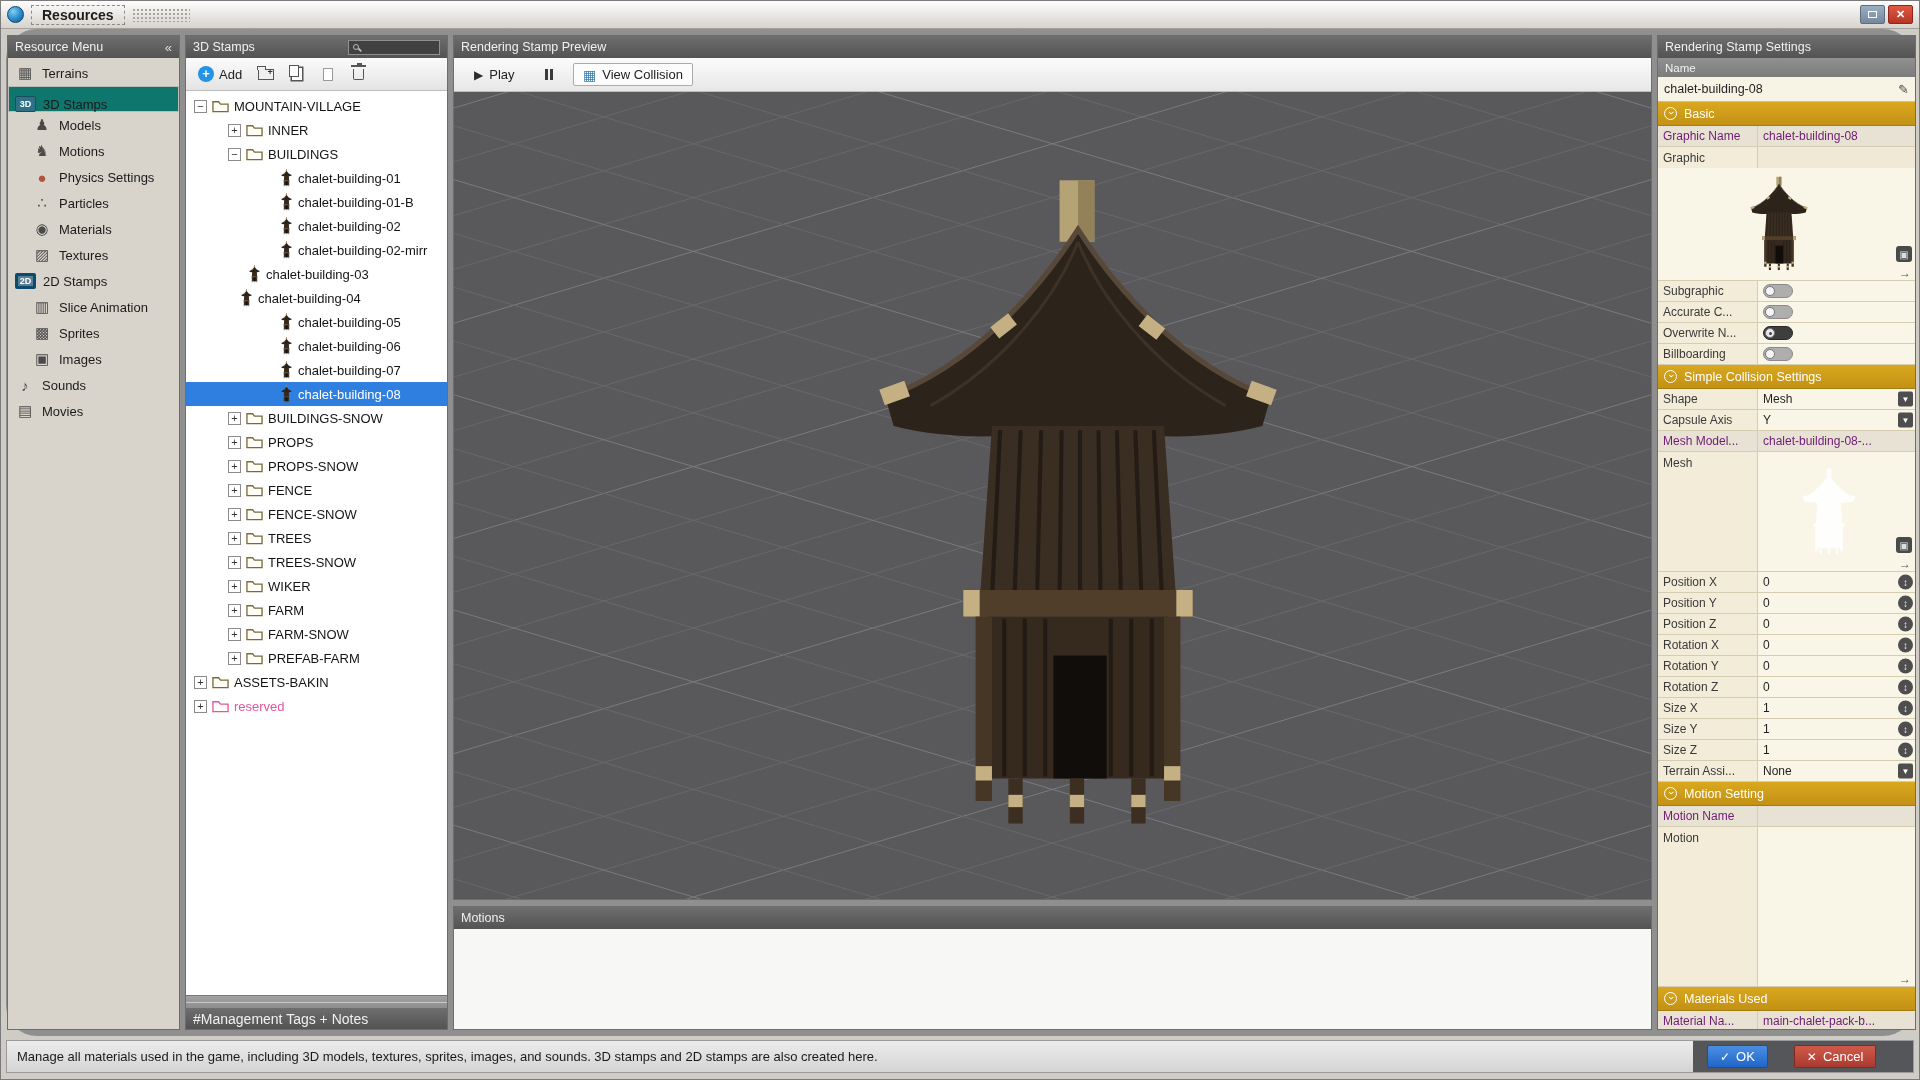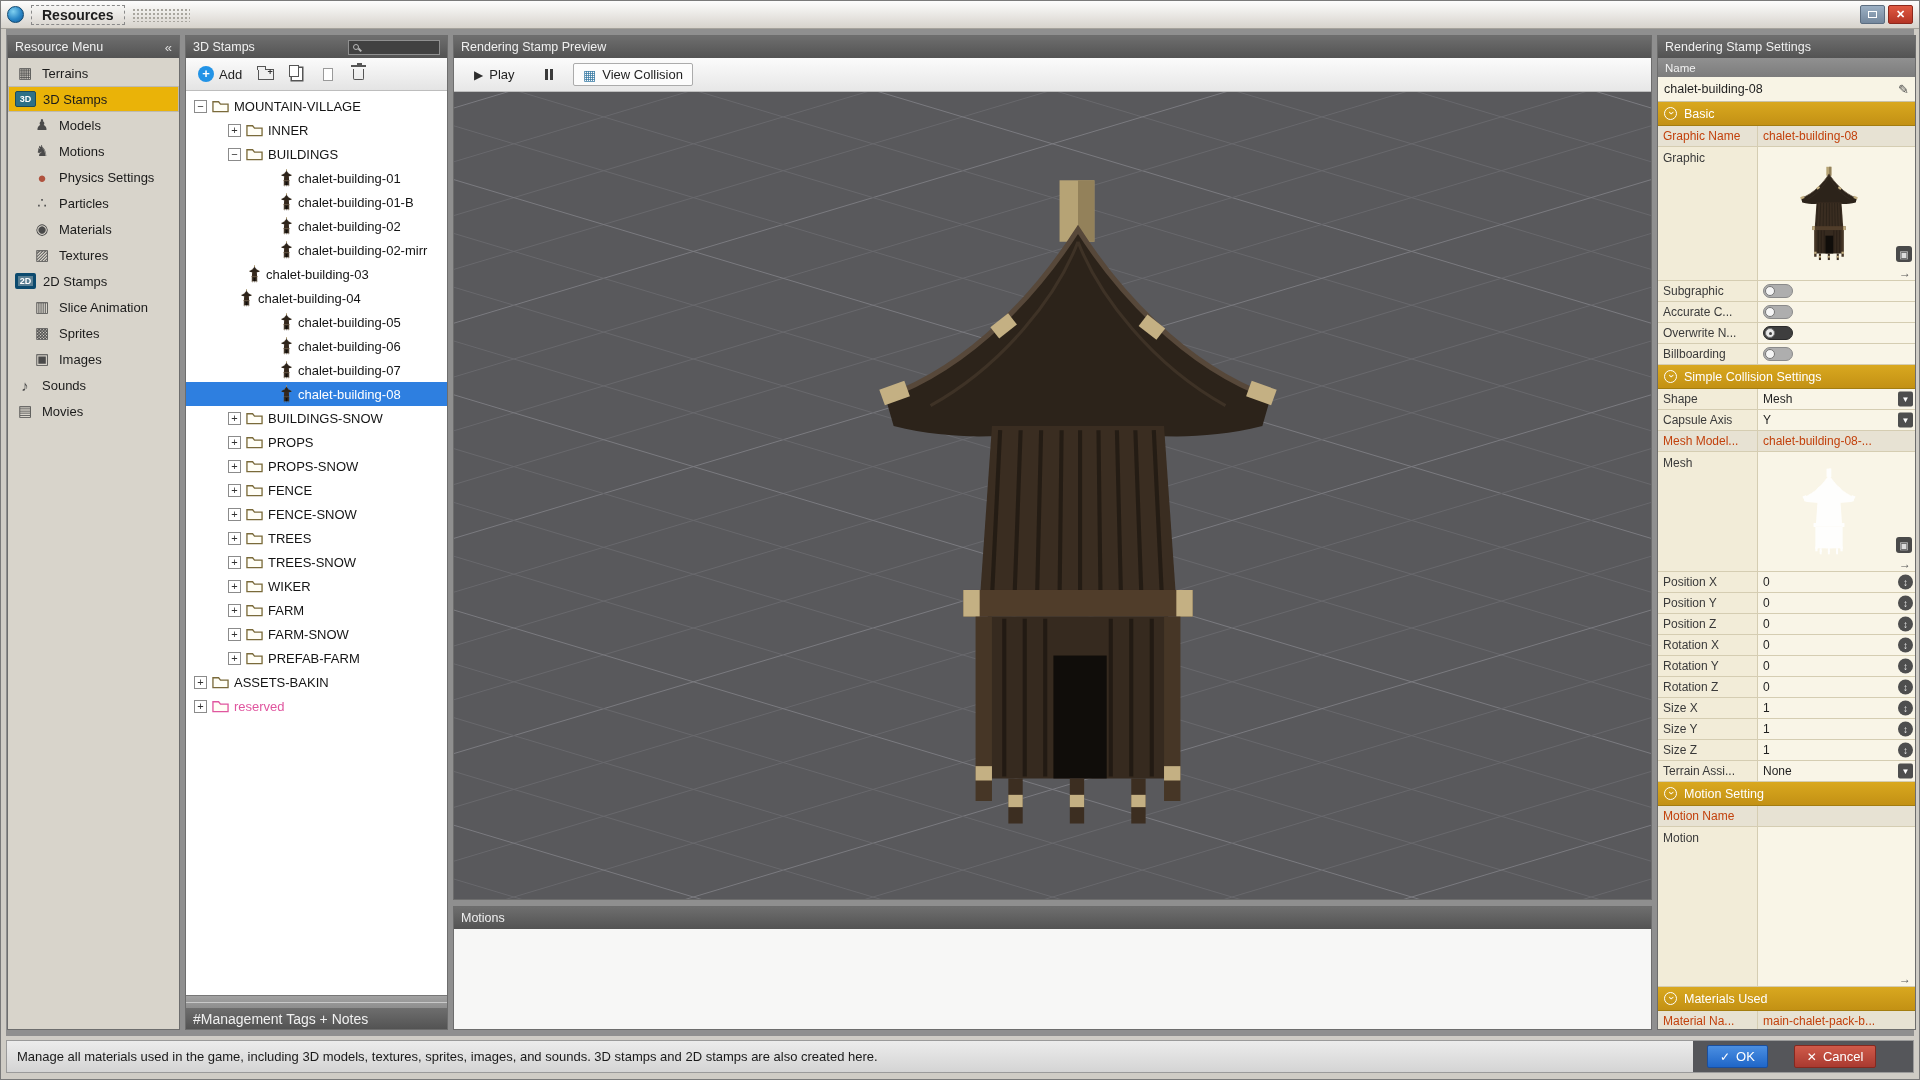--- a/index.html
+++ b/index.html
@@ -16,37 +16,37 @@
   .title-dots { width:58px; height:14px;
     background-image:radial-gradient(#a9a69f 1px, transparent 1.2px); background-size:4px 4px; }
   .winbtns { margin-left:auto; display:flex; gap:3px; }
   .winbtn { width:25px; height:19px; display:flex; align-items:center; justify-content:center;
     border-radius:2px; font-size:11px; color:#fff; cursor:default; }
   .winbtn.restore { background:linear-gradient(#9cb0c4,#74879c); border:1px solid #5c6d80; }
   .winbtn.restore .sq { width:9px; height:7px; border:1.5px solid #fff; }
   .winbtn.close { background:linear-gradient(#e05a42,#b43424); border:1px solid #8c281c; font-weight:bold; }
 
   
-  .content { position:absolute; left:5px; right:5px; top:28px; bottom:43px; background:#8f8f8f; }
+  .content { position:absolute; left:5px; right:5px; top:28px; bottom:43px; background:#8f8f8f;border-radius:31px; }
   .panel { position:absolute; border:1px solid #6d6d6d; display:flex; flex-direction:column; background:#fff; overflow:hidden; }
   .p-resource { left:1px;   top:6px; width:173px;  bottom:6px; background:#d8d4cb; }
   .p-stamps   { left:179px; top:6px; width:263px;  bottom:6px; }
   .p-preview  { left:447px; top:6px; width:1199px; height:865px; }
   .p-motions  { left:447px; top:877px; width:1199px; bottom:6px; background:#f7f7f6; }
   .p-settings { left:1651px; top:6px; width:259px; bottom:6px; background:#efe9d6; }
 
   .phead { flex:none; height:22px; background:linear-gradient(#6e6e6e,#535353); color:#f0f0f0;
     font-size:12.5px; display:flex; align-items:center; padding:0 7px; gap:6px; }
   .phead .collapse { margin-left:auto; font-size:13px; color:#ddd; }
 
   
   .rm-body { flex:1; background:#d8d4cb; padding-top:2px; overflow:hidden; }
   .rm-item { height:26px; display:flex; align-items:center; gap:7px; padding-left:7px; font-size:13px; color:#1b1b1b; }
   .rm-item.lvl1 { padding-left:24px; }
-  .rm-item.selected { background:#eab308; box-shadow:inset 0 0 0 1px #bdbab2; }
+  .rm-item.selected { background:#0f766e; box-shadow:inset 0 0 0 1px #bdbab2;align-items:flex-end; }
   .rm-glyph { width:20px; text-align:center; font-size:15px; color:#4a4a4a; flex:none; }
   .rm-glyph.phys { color:#b0523e; }
   .chip3d, .chip2d { width:21px; height:16px; flex:none; display:inline-flex; align-items:center; justify-content:center;
     font-size:9px; font-weight:bold; color:#fff; border-radius:2px; }
   .chip3d { background:#2e7187; border:1px solid #1d4c5c; }
   .chip2d { background:#5a7f93; border:3px solid #0c4a6e; }
 
   
   .searchbox { margin-left:auto; width:92px; height:15px; background:#414141; border:1px solid #909090;
     display:flex; align-items:center; padding-left:4px; }
@@ -111,25 +111,25 @@
   .gold { height:24px; background:linear-gradient(#d9a81f,#c39114); color:#fff; font-size:12.5px;
     display:flex; align-items:center; gap:7px; padding-left:6px; border-bottom:1px solid #a37d10; }
   .gicon { width:13px; height:13px; border:1.4px solid #fff; border-radius:50%; display:flex;
     align-items:center; justify-content:center; flex:none; }
   .gicon i { font-style:normal; font-size:10px; line-height:1; transform:rotate(90deg); margin-top:-1px; }
   .srow { display:flex; height:21px; border-bottom:1px solid #d5cdb2; font-size:12px; }
   .srow .lbl { width:100px; flex:none; background:#f2ecd8; color:#3a3a3a; padding:3px 5px;
     border-right:1px solid #d5cdb2; overflow:hidden; white-space:nowrap; }
   .srow .val { flex:1; background:#f9f5e7; color:#1f1f1f; padding:2px 20px 2px 5px; position:relative;
     display:flex; align-items:center; overflow:hidden; }
-  .srow.disabled .lbl, .srow.disabled .val { background:#e7e2d3; color:#c2410c; }
+  .srow.disabled .lbl, .srow.disabled .val { background:#e7e2d3; color:#701a75; }
   .srow.tall { align-items:stretch; }
   .srow.tall .lbl { padding-top:4px; }
   .srow.tall .val { justify-content:center; }
-  .srow.h-graphic { height:134px; }
+  .srow.h-graphic { height:134px;flex-direction:column; }
   .srow.h-mesh { height:120px; }
   .srow.h-motion { height:160px; }
   .thumb-g { width:60px; height:98px; }
   .thumb-m { width:64px; height:90px; filter:brightness(0) invert(1); opacity:.95; }
   .tg { width:30px; height:14px; border-radius:8px; background:#aeaeae; border:1px solid #8a8a8a; position:relative; flex:none; }
   .tg .knob { position:absolute; left:1px; top:1px; width:10px; height:10px; border-radius:50%;
     background:#f5f5f5; border:1px solid #777; }
   .tg.on { background:#3e3e3e; border-color:#2a2a2a; }
   .tg.on .knob { background:#e9e9e9; }
   .tg.on .knob::after { content:""; position:absolute; inset:2.5px; border-radius:50%; background:#444; }

